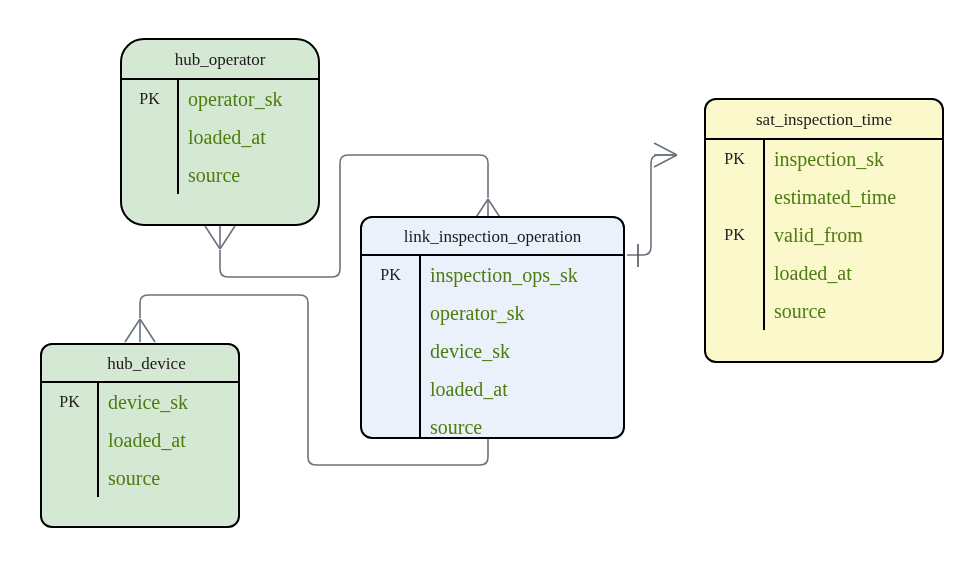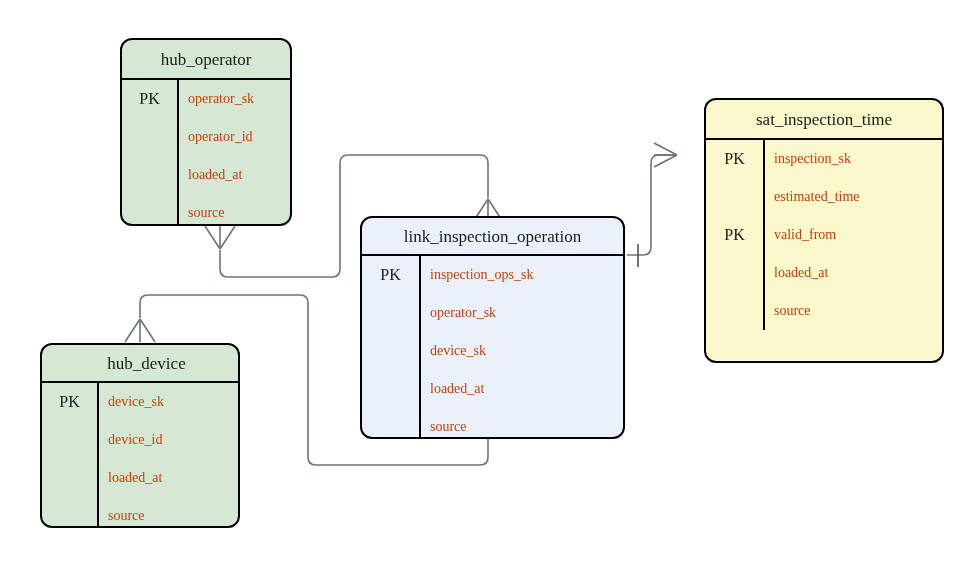--- a/index.html
+++ b/index.html
@@ -55,22 +55,22 @@
     text-align: center;
     font-size: 16px;
     color: #1a1a1a;
     border-right: 2px solid #000000;
     vertical-align: middle;
     padding: 0;
   }
   .name-cell {
     box-sizing: border-box;
     text-align: left;
-    font-size: 14px;
-    color: #c2410c;
+    font-size: 20px;
+    color: #4d7c0f;
     padding-left: 9px;
     vertical-align: middle;
     white-space: nowrap;
     font-family: Liberation Serif, serif;
   }
   .green  { background: #d5e8d4; }
   .blue   { background: #eaf1fb; }
   .yellow { background: #fbf8cc; }
 </style>
 </head>
@@ -126,58 +126,50 @@
       </g>
 
       <g>
         <path d="M 677 155 L 654 143" fill="none" stroke="#6b7280" stroke-width="1.6"></path>
         <path d="M 677 155 L 654 167" fill="none" stroke="#6b7280" stroke-width="1.6"></path>
         <path d="M 677 155 L 654 155" fill="none" stroke="#6b7280" stroke-width="1.6"></path>
       </g>
     </g>
   </svg>
 
-  <div class="entity green" style="left:120px; top:38px; width:172px; height:188px;">
+  <div class="entity green" style="left:120px; top:38px; width:200px; height:188px;border-radius:24px;">
     <div class="entity-title" style="height:40px;">hub_operator</div>
     <table class="attr-table">
       <tbody>
           <tr class="attr-row">
         <td class="key-cell" style="width:56px;">PK</td>
         <td class="name-cell">operator_sk</td>
       </tr>
       <tr class="attr-row">
         <td class="key-cell" style="width:56px;"></td>
-        <td class="name-cell">operator_id</td>
-      </tr>
-      <tr class="attr-row">
-        <td class="key-cell" style="width:56px;"></td>
         <td class="name-cell">loaded_at</td>
       </tr>
       <tr class="attr-row">
         <td class="key-cell" style="width:56px;"></td>
         <td class="name-cell">source</td>
       </tr>
     </tbody>
       </table>
   </div>
 
   <div class="entity green" style="left:40px; top:343px; width:200px; height:185px;">
     <div class="entity-title" style="height:38px;padding-left:13px;">hub_device</div>
     <table class="attr-table">
       <tbody>
           <tr class="attr-row">
         <td class="key-cell" style="width:56px;">PK</td>
         <td class="name-cell">device_sk</td>
       </tr>
       <tr class="attr-row">
         <td class="key-cell" style="width:56px;"></td>
-        <td class="name-cell">device_id</td>
-      </tr>
-      <tr class="attr-row">
-        <td class="key-cell" style="width:56px;"></td>
         <td class="name-cell">loaded_at</td>
       </tr>
       <tr class="attr-row">
         <td class="key-cell" style="width:56px;"></td>
         <td class="name-cell">source</td>
       </tr>
     </tbody>
       </table>
   </div>
 

